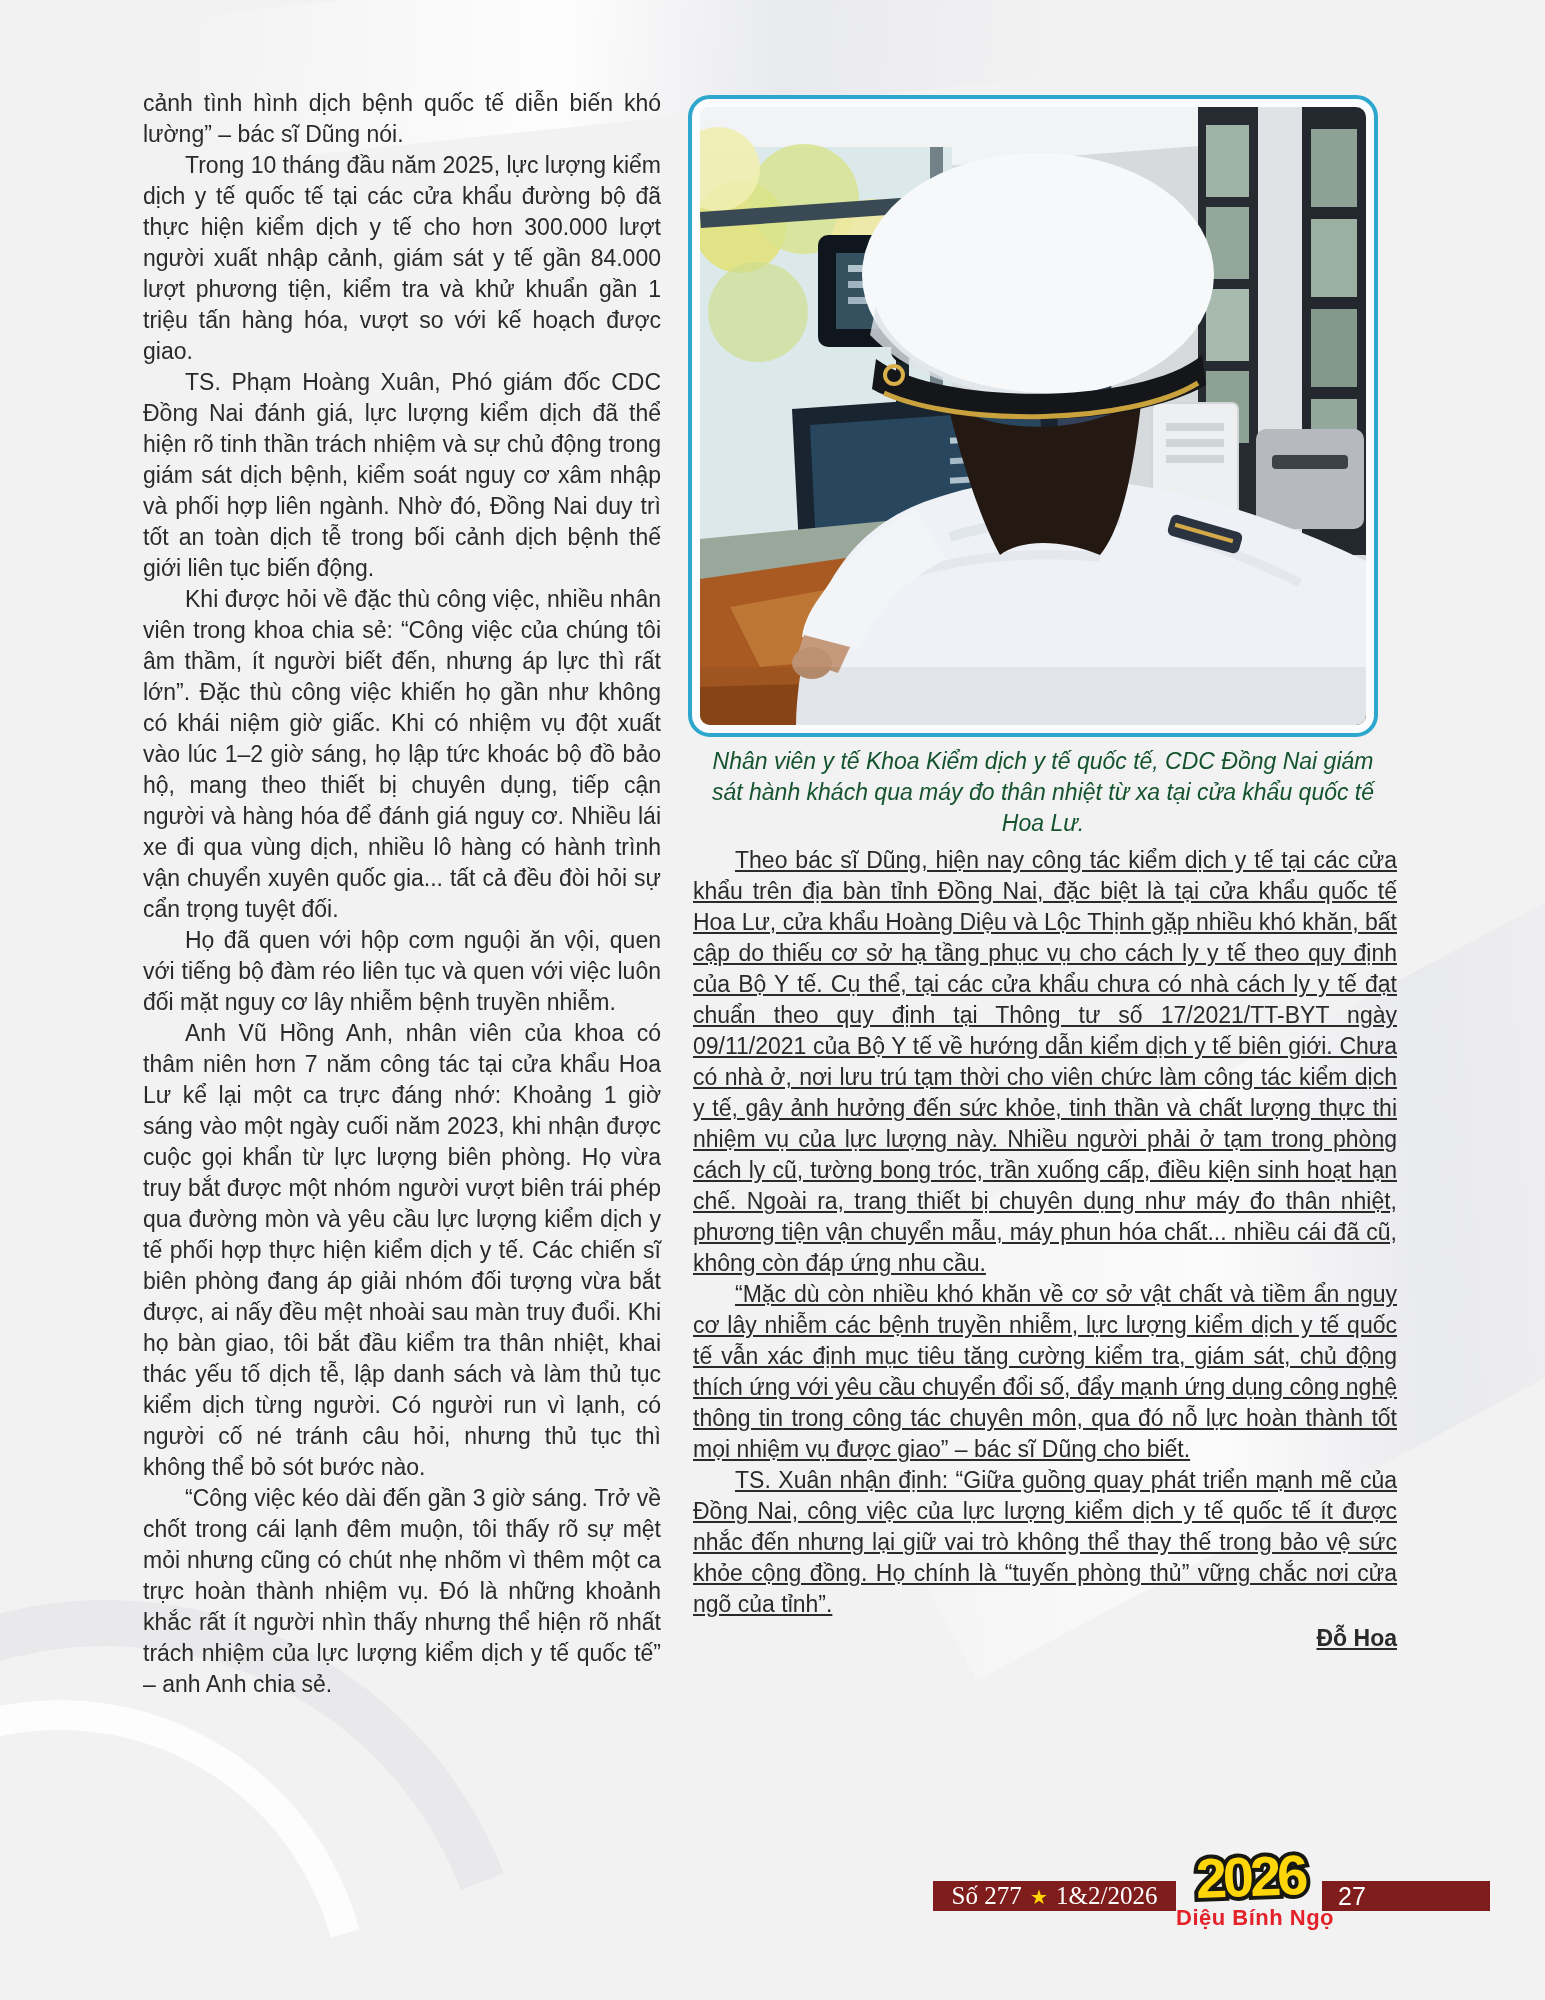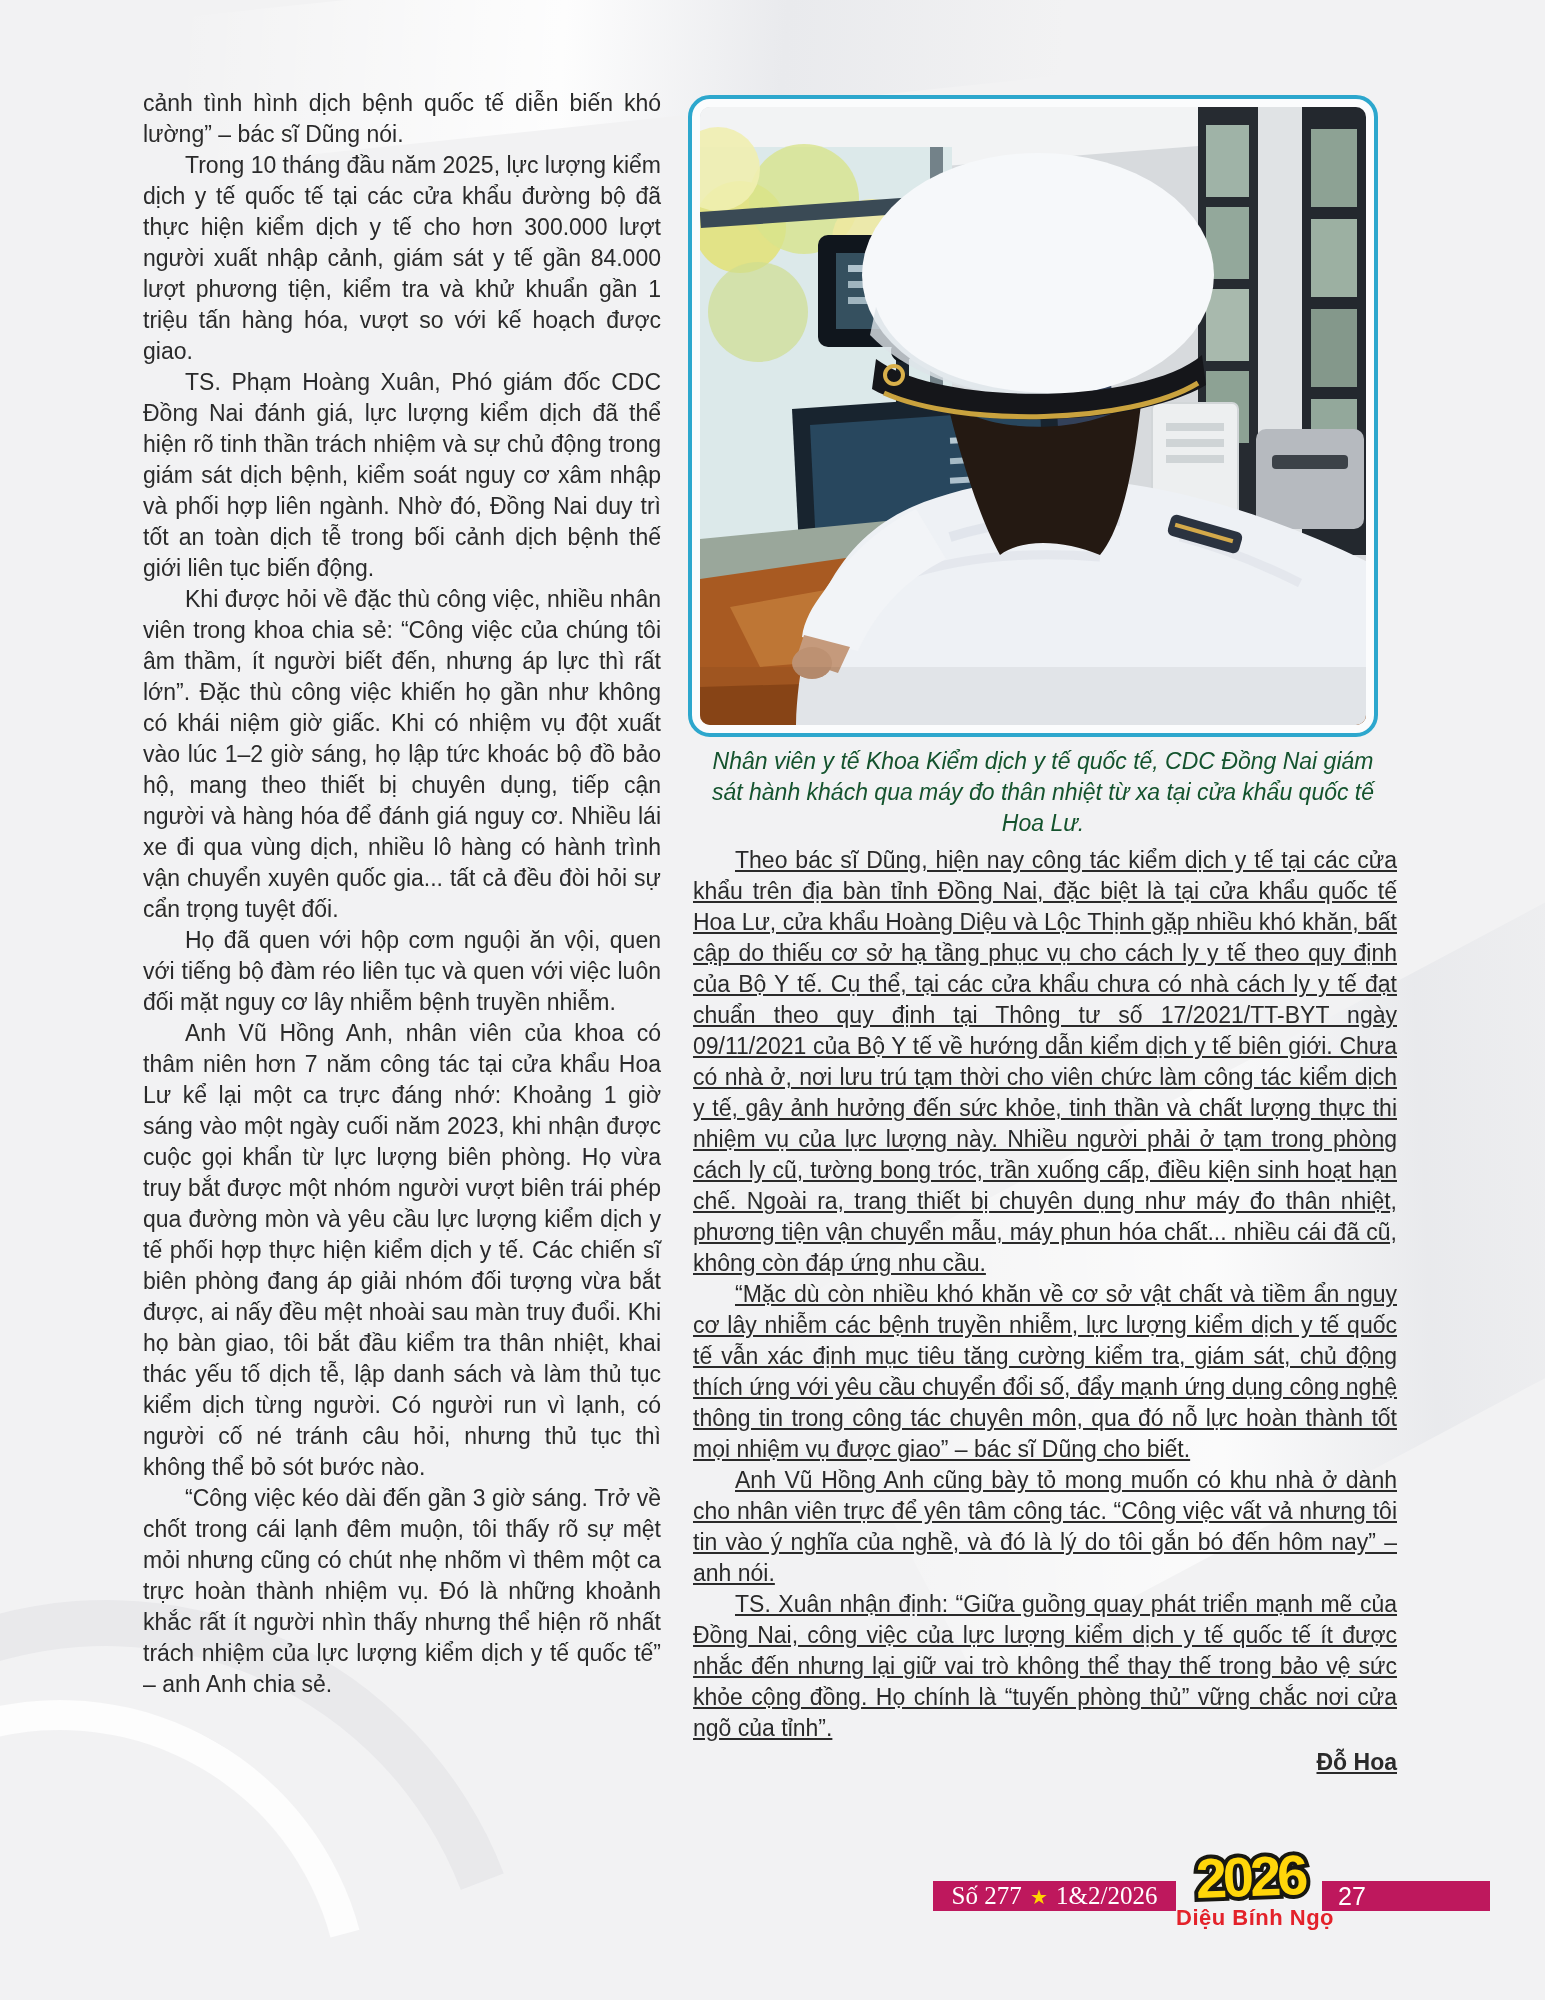--- a/index.html
+++ b/index.html
@@ -46,21 +46,21 @@
     position:absolute;left:688px;top:95px;width:690px;height:642px;
     box-sizing:border-box;border:4px solid #2da7cd;border-radius:22px;
     background:#fbfcfd;padding:8px;
   }
   .photo-frame svg{display:block;width:666px;height:618px;border-radius:10px;}
   .caption{
     position:absolute;left:698px;top:746px;width:690px;
     font-size:23px;line-height:31px;font-style:italic;text-align:center;color:#14532d;
   }
   
-  .footer-bar{position:absolute;top:1881px;height:30px;background:#be185d;color:#fff;}
+  .footer-bar{position:absolute;top:1881px;height:30px;background:#7f1d1d;color:#fff;}
   .footer-bar-left{
     left:933px;width:243px;
     font-family:"Liberation Serif","DejaVu Serif",serif;
     font-size:25px;line-height:30px;text-align:center;white-space:nowrap;
   }
   .footer-bar-left .star{color:#ffd400;font-size:20px;padding:0 2px;}
   .footer-bar-right{left:1322px;width:168px;font-size:25px;line-height:30px;}
   .footer-bar-right .pagenum{margin-left:16px;}
   .logo{position:absolute;left:1176px;top:1848px;width:148px;text-align:center;}
   .logo-year{position:relative;display:block;height:58px;line-height:58px;
@@ -198,21 +198,20 @@
 
     <rect x="0" y="560" width="666" height="58" fill="#000000" opacity=".05"></rect>
   </svg>
 </div>
 
 <div class="caption">Nhân viên y tế Khoa Kiểm dịch y tế quốc tế, CDC Đồng Nai giám sát hành khách qua máy đo thân nhiệt từ xa tại cửa khẩu quốc tế Hoa Lư.</div>
 
 <div class="col right-col">
   <p>Theo bác sĩ Dũng, hiện nay công tác kiểm dịch y tế tại các cửa khẩu trên địa bàn tỉnh Đồng Nai, đặc biệt là tại cửa khẩu quốc tế Hoa Lư, cửa khẩu Hoàng Diệu và Lộc Thịnh gặp nhiều khó khăn, bất cập do thiếu cơ sở hạ tầng phục vụ cho cách ly y tế theo quy định của Bộ Y tế. Cụ thể, tại các cửa khẩu chưa có nhà cách ly y tế đạt chuẩn theo quy định tại Thông tư số 17/2021/TT-BYT ngày 09/11/2021 của Bộ Y tế về hướng dẫn kiểm dịch y tế biên giới. Chưa có nhà ở, nơi lưu trú tạm thời cho viên chức làm công tác kiểm dịch y tế, gây ảnh hưởng đến sức khỏe, tinh thần và chất lượng thực thi nhiệm vụ của lực lượng này. Nhiều người phải ở tạm trong phòng cách ly cũ, tường bong tróc, trần xuống cấp, điều kiện sinh hoạt hạn chế. Ngoài ra, trang thiết bị chuyên dụng như máy đo thân nhiệt, phương tiện vận chuyển mẫu, máy phun hóa chất... nhiều cái đã cũ, không còn đáp ứng nhu cầu.</p>
   <p>“Mặc dù còn nhiều khó khăn về cơ sở vật chất và tiềm ẩn nguy cơ lây nhiễm các bệnh truyền nhiễm, lực lượng kiểm dịch y tế quốc tế vẫn xác định mục tiêu tăng cường kiểm tra, giám sát, chủ động thích ứng với yêu cầu chuyển đổi số, đẩy mạnh ứng dụng công nghệ thông tin trong công tác chuyên môn, qua đó nỗ lực hoàn thành tốt mọi nhiệm vụ được giao” – bác sĩ Dũng cho biết.</p>
-  <p>Anh Vũ Hồng Anh cũng bày tỏ mong muốn có khu nhà ở dành cho nhân viên trực để yên tâm công tác. “Công việc vất vả nhưng tôi tin vào ý nghĩa của nghề, và đó là lý do tôi gắn bó đến hôm nay” – anh nói.</p>
   <p>TS. Xuân nhận định: “Giữa guồng quay phát triển mạnh mẽ của Đồng Nai, công việc của lực lượng kiểm dịch y tế quốc tế ít được nhắc đến nhưng lại giữ vai trò không thể thay thế trong bảo vệ sức khỏe cộng đồng. Họ chính là “tuyến phòng thủ” vững chắc nơi cửa ngõ của tỉnh”.</p>
   <div class="byline">Đỗ Hoa</div>
 </div>
 
 <div class="footer-bar footer-bar-left">
   <span>Số 277</span>
   <span class="star">★</span>
   <span>1&amp;2/2026</span>
 </div>
 <div class="logo">

